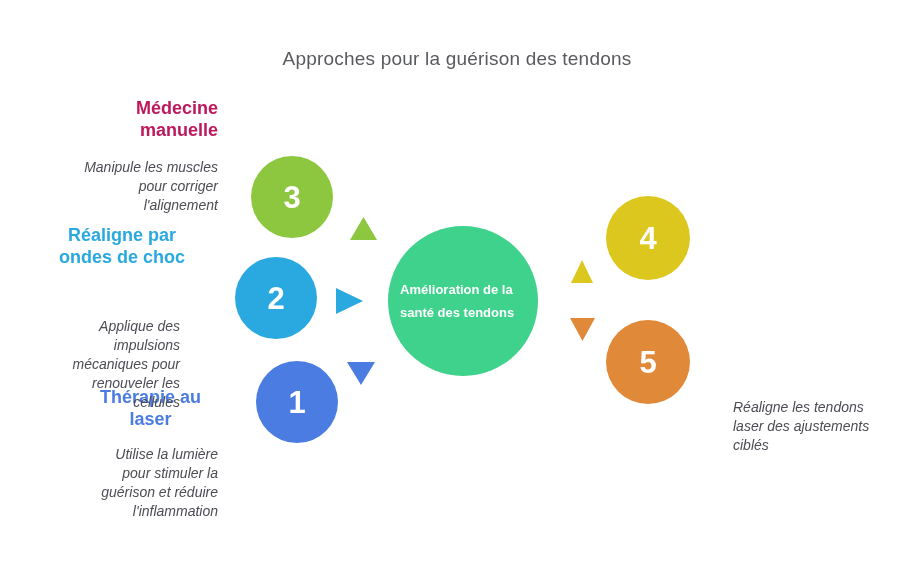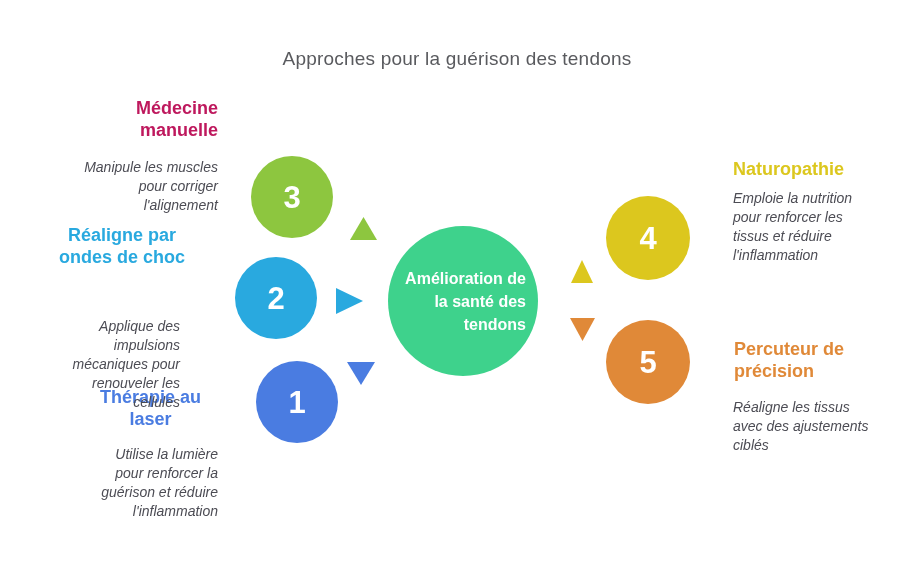--- a/index.html
+++ b/index.html
@@ -40,24 +40,24 @@
   .c4 { left:606px; top:196px; width:84px; height:84px; }
   .c5 { left:606px; top:320px; width:84px; height:84px; }
   .center-circle {
     position: absolute;
     left:388px; top:226px; width:150px; height:150px;
     border-radius: 50%;
     display:flex; align-items:center; justify-content:center;
   }
   .center-label {
     width: 126px;
-    text-align: right;
+    text-align: left;
     color: #ffffff;
     font-weight: bold;
-    font-size: 16px;
+    font-size: 13px;
     line-height: 23px;
   }
   .arrow { position: absolute; }
   .arrow-up    { clip-path: polygon(50% 0, 100% 100%, 0 100%); }
   .arrow-down  { clip-path: polygon(0 0, 100% 0, 50% 100%); }
   .arrow-right { clip-path: polygon(0 0, 100% 50%, 0 100%); }
   .a1 { left:347px; top:362px; width:28px; height:23px; }
   .a2 { left:336px; top:288px; width:27px; height:26px; }
   .a3 { left:350px; top:217px; width:27px; height:23px; }
   .a4 { left:571px; top:260px; width:22px; height:23px; }
@@ -95,43 +95,40 @@
 
   <div class="center-circle" style="background-color: rgb(62, 210, 140);">
     <div class="center-label">Amélioration de la santé des tendons</div>
   </div>
 
   <div class="circle c1" style="background-color: rgb(74, 124, 225);">
     <span class="num">1</span>
   </div>
   <div class="arrow arrow-down a1" style="background-color: rgb(74, 124, 225);"></div>
   <div class="heading h1" style="color: rgb(74, 124, 225);">Thérapie au laser</div>
-  <div class="desc d1">Utilise la lumière pour renforcer la guérison et réduire l'inflammation</div>
+  <div class="desc d1">Utilise la lumière pour stimuler la guérison et réduire l'inflammation</div>
 
   <div class="circle c2" style="background-color: rgb(41, 169, 223);">
     <span class="num">2</span>
   </div>
   <div class="arrow arrow-right a2" style="background-color: rgb(41, 169, 223);"></div>
   <div class="heading h2" style="color: rgb(41, 169, 223);">Réaligne par ondes de choc</div>
   <div class="desc d2">Applique des impulsions mécaniques pour renouveler les cellules</div>
 
   <div class="circle c3" style="background-color: rgb(141, 198, 63);">
     <span class="num">3</span>
   </div>
   <div class="arrow arrow-up a3" style="background-color: rgb(141, 198, 63);"></div>
   <div class="heading h3" style="color: #be185d;">Médecine manuelle</div>
   <div class="desc d3">Manipule les muscles pour corriger l'alignement</div>
 
   <div class="circle c4" style="background-color: rgb(220, 199, 30);">
     <span class="num">4</span>
   </div>
   <div class="arrow arrow-up a4" style="background-color: rgb(220, 199, 30);"></div>
-  <div class="heading h4" style="color: rgb(220, 199, 30);">Naturopathie</div>
-  <div class="desc d4">Emploie la nutrition pour renforcer les tissus et réduire l'inflammation</div>
 
   <div class="circle c5" style="background-color: rgb(224, 137, 56);">
     <span class="num">5</span>
   </div>
   <div class="arrow arrow-down a5" style="background-color: rgb(224, 137, 56);"></div>
-  <div class="heading h5" style="color: rgb(224, 137, 56);">Percuteur de précision</div>
-  <div class="desc d5">Réaligne les tissus avec des ajustements ciblés</div>
+  <div class="desc d5">Réaligne les tendons laser des ajustements ciblés</div>
 
 </div>
 
 </body></html>

